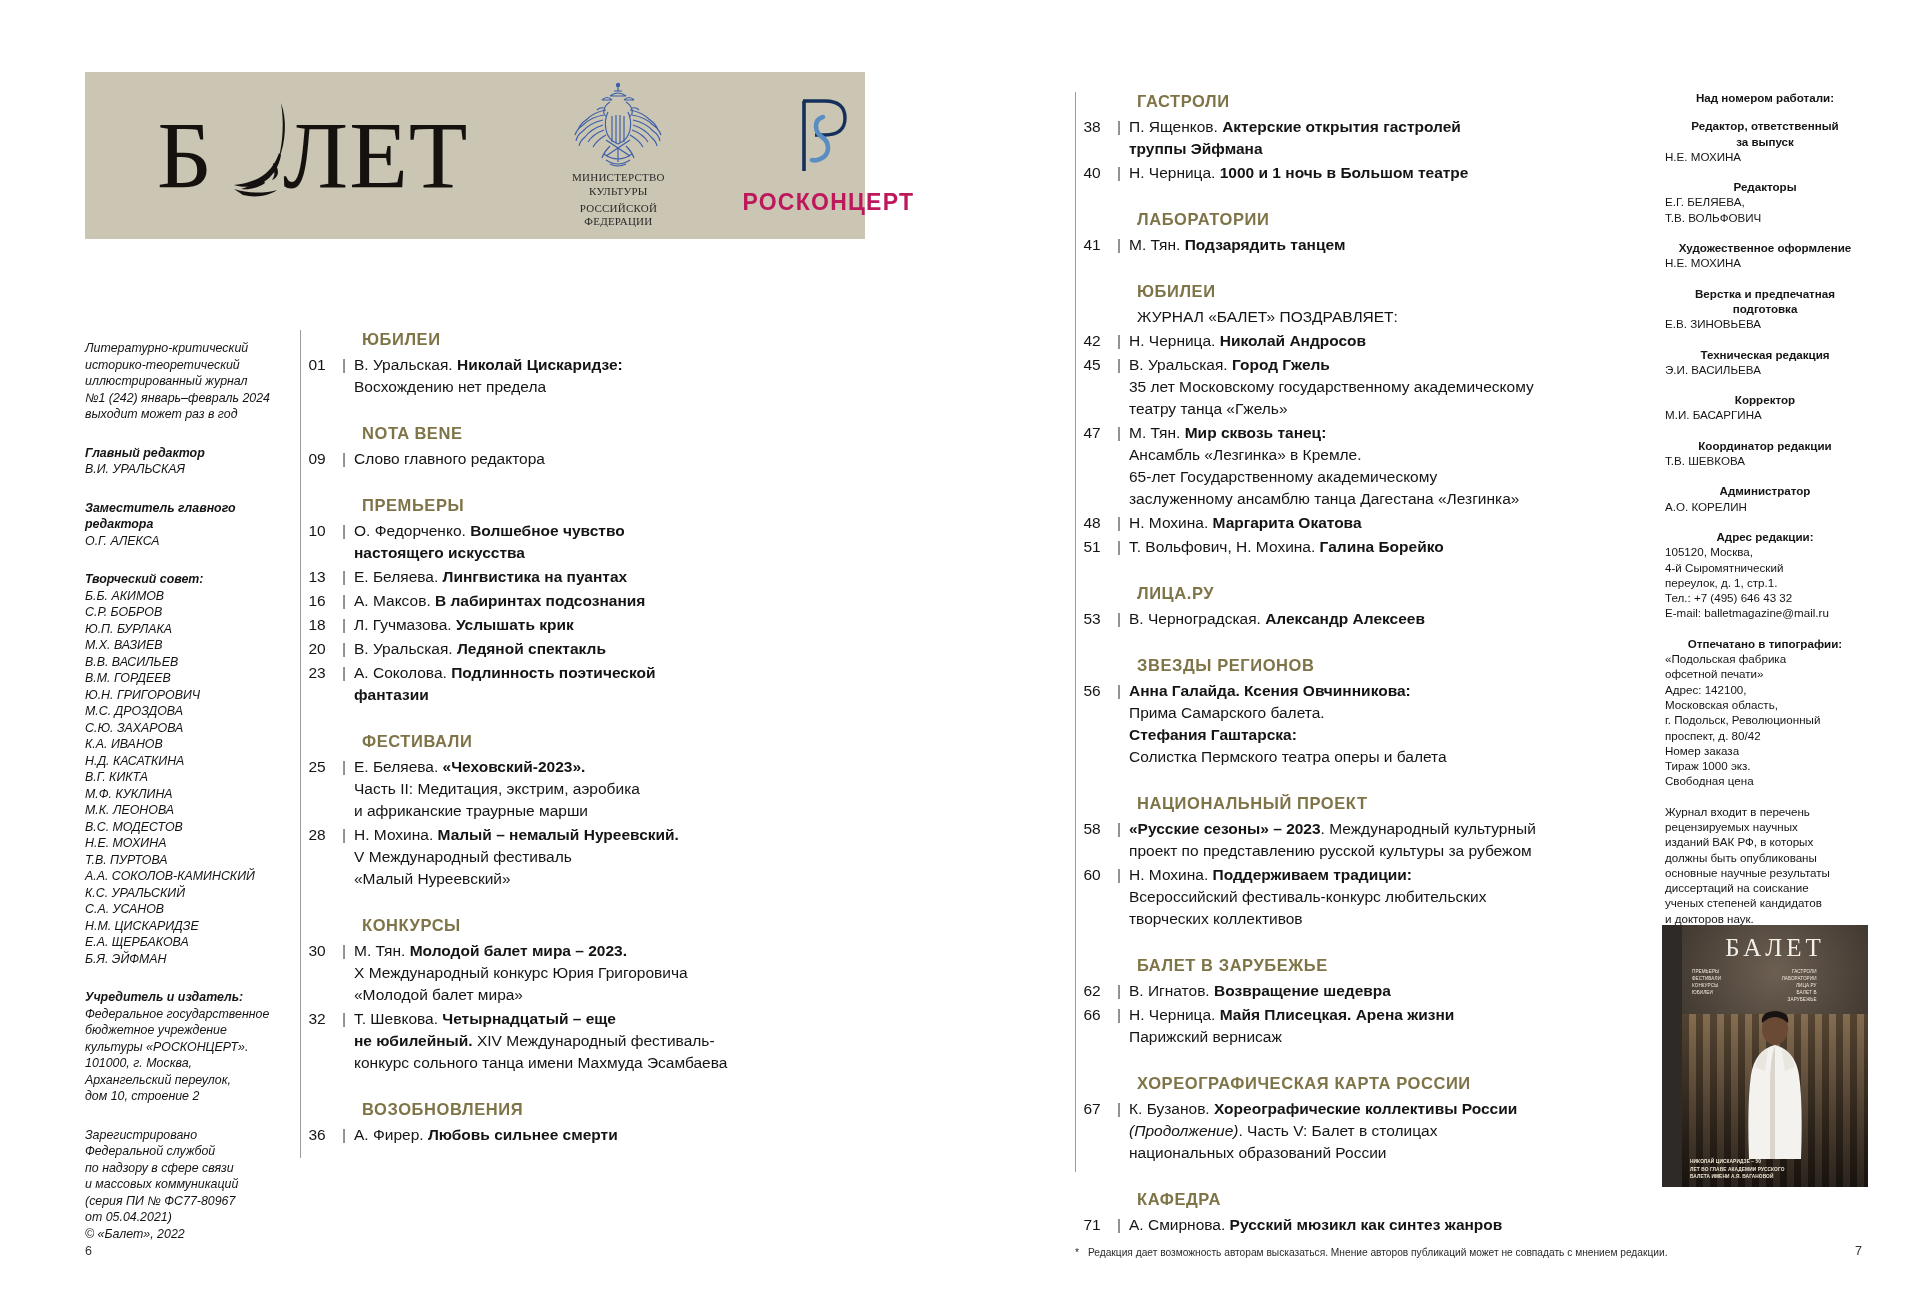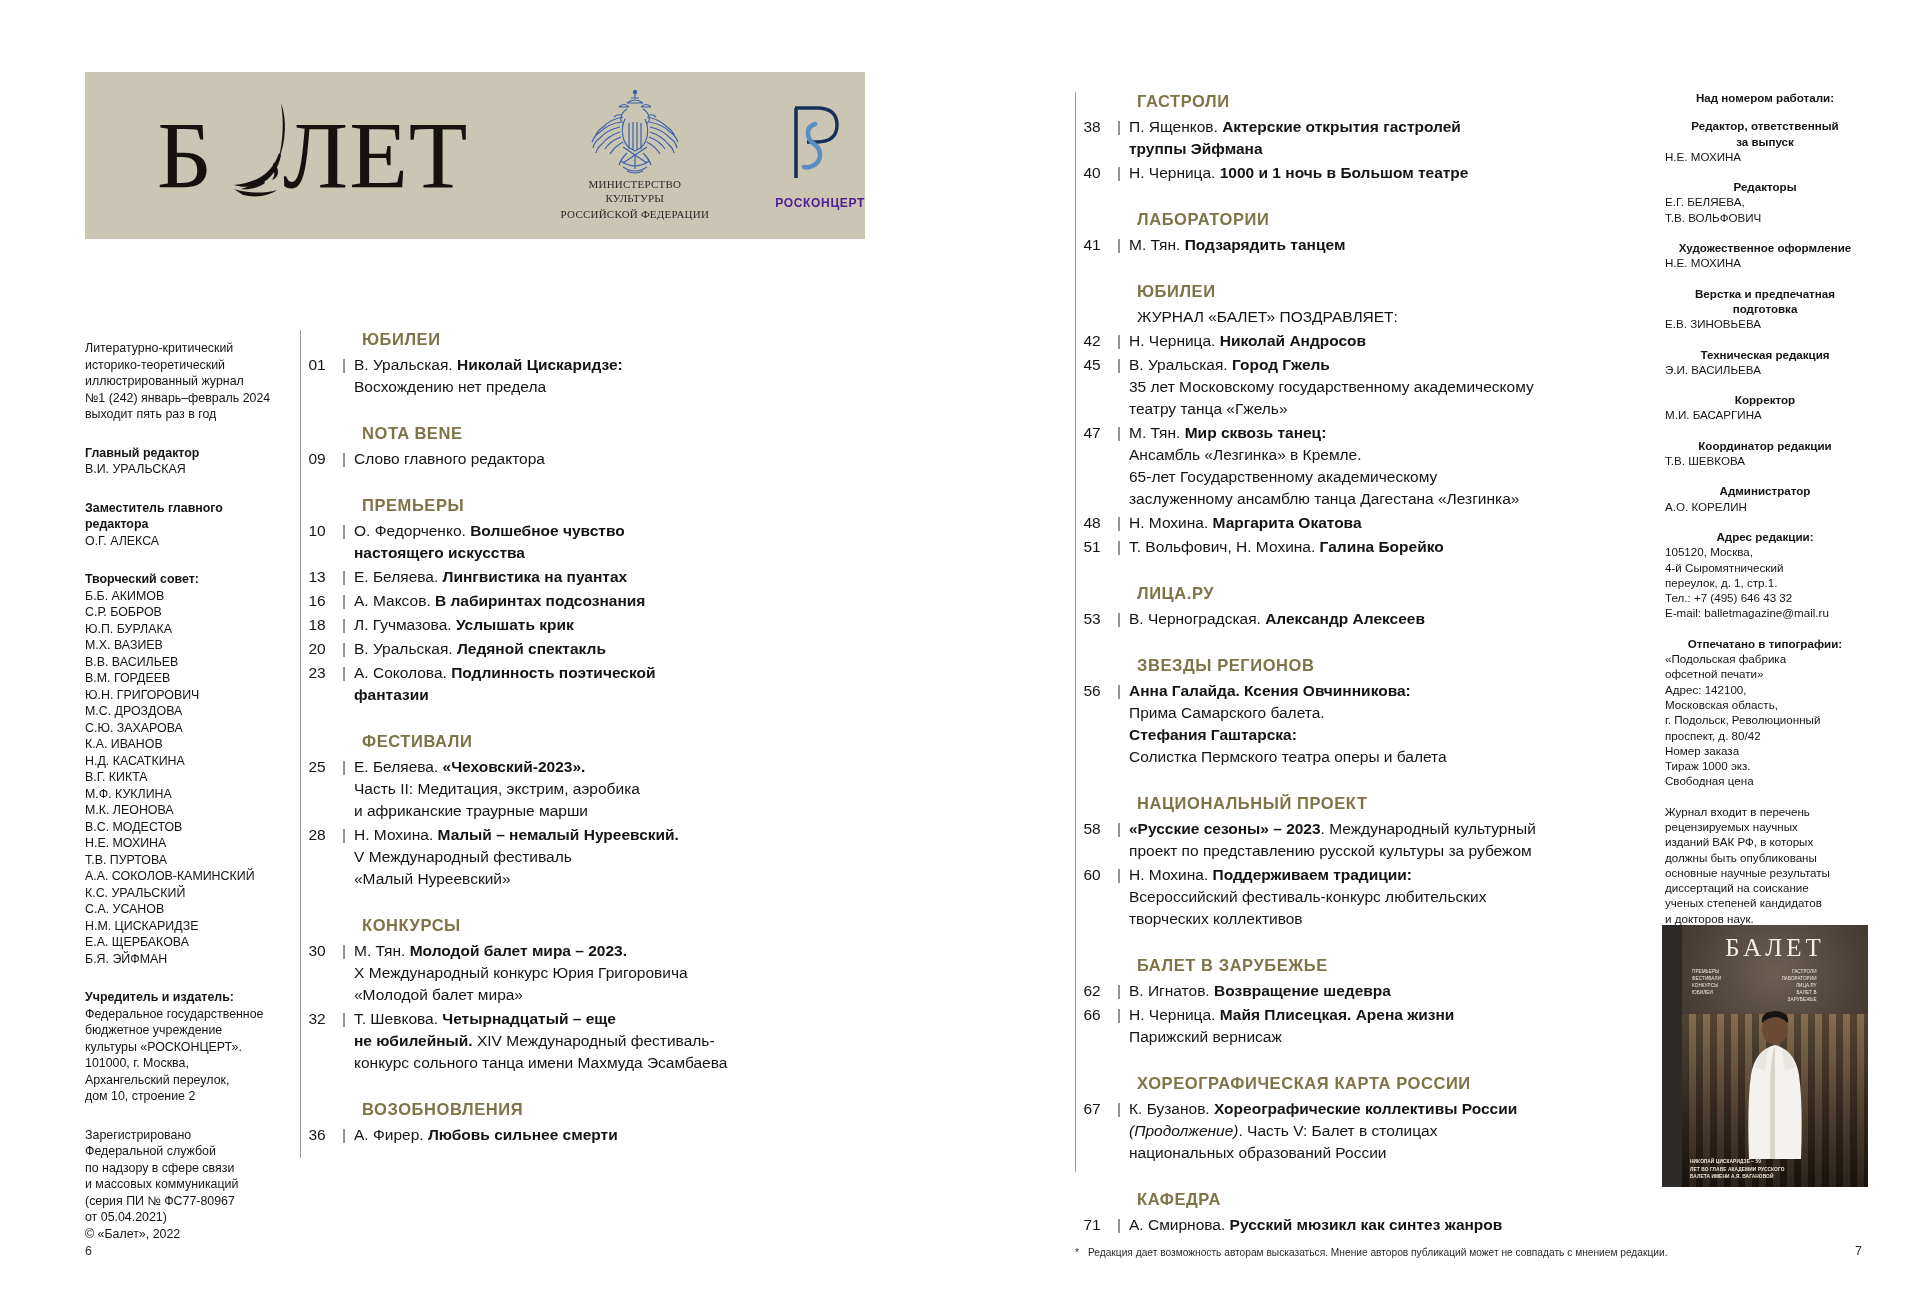--- a/index.html
+++ b/index.html
@@ -34,31 +34,31 @@
 
   .emblem-mk { margin-left: 92px; text-align: center; }
   .emblem-mk svg { display: block; margin: 0 auto; }
   .emblem-mk .cap {
     font-family: "Liberation Serif", serif;
     font-size: 11px; letter-spacing: .02em;
     color: #2a2a2a; line-height: 1.25; margin-top: 3px;
   }
   .emblem-rk { margin-left: 66px; text-align: center; }
   .emblem-rk .rk-name {
-    font-size: 12px; font-weight: 700; color: #4c1d95;
+    font-size: 23px; font-weight: 700; color: #be185d;
     letter-spacing: .055em; margin-top: 6px;
   }
 
   
   .imprint {
     position: absolute; left: 85px; top: 340px;
     width: 195px;
     font-size: 12.4px; line-height: 1.33; color: #141414;
   }
-  .imprint .blk { margin-bottom: 22px; }
+  .imprint .blk { margin-bottom: 22px; font-style: italic; }
   .imprint .hd { font-weight: 700; }
   .imprint .row { white-space: nowrap; }
 
   
   .toc-col { position: absolute; top: 92px; }
   .toc-col.c1 { left: 300px;  width: 520px; }
   .toc-col.c2 { left: 1075px; width: 560px; }
 
   .rule {
     position: absolute; width: 1px;
@@ -226,21 +226,21 @@
       <div class="rk-name">РОСКОНЦЕРТ</div>
     </div>
   </div>
 
   <div class="imprint">
     <div class="blk" id="imprint-about">
         <div class="row">Литературно-критический</div>
         <div class="row">историко-теоретический</div>
         <div class="row">иллюстрированный журнал</div>
         <div class="row">№1 (242) январь–февраль 2024</div>
-        <div class="row">выходит пять раз в год</div>
+        <div class="row">выходит может раз в год</div>
       </div>
     <div class="blk">
       <div class="hd">Главный редактор</div>
       <div>В.И. УРАЛЬСКАЯ</div>
     </div>
     <div class="blk">
       <div class="hd">Заместитель главного</div>
       <div class="hd">редактора</div>
       <div>О.Г. АЛЕКСА</div>
     </div>

